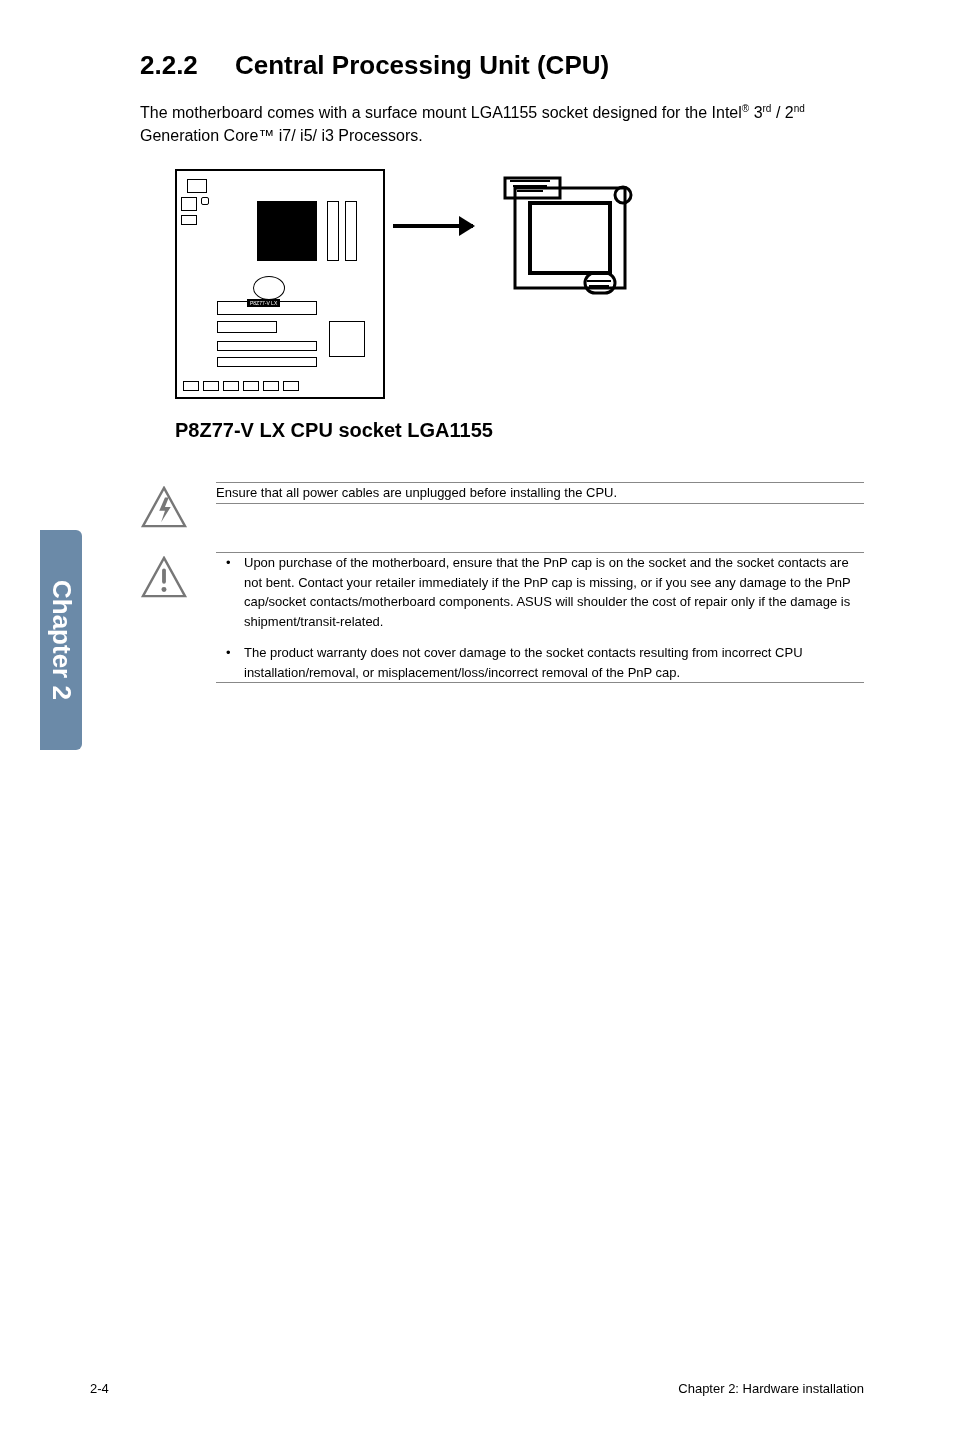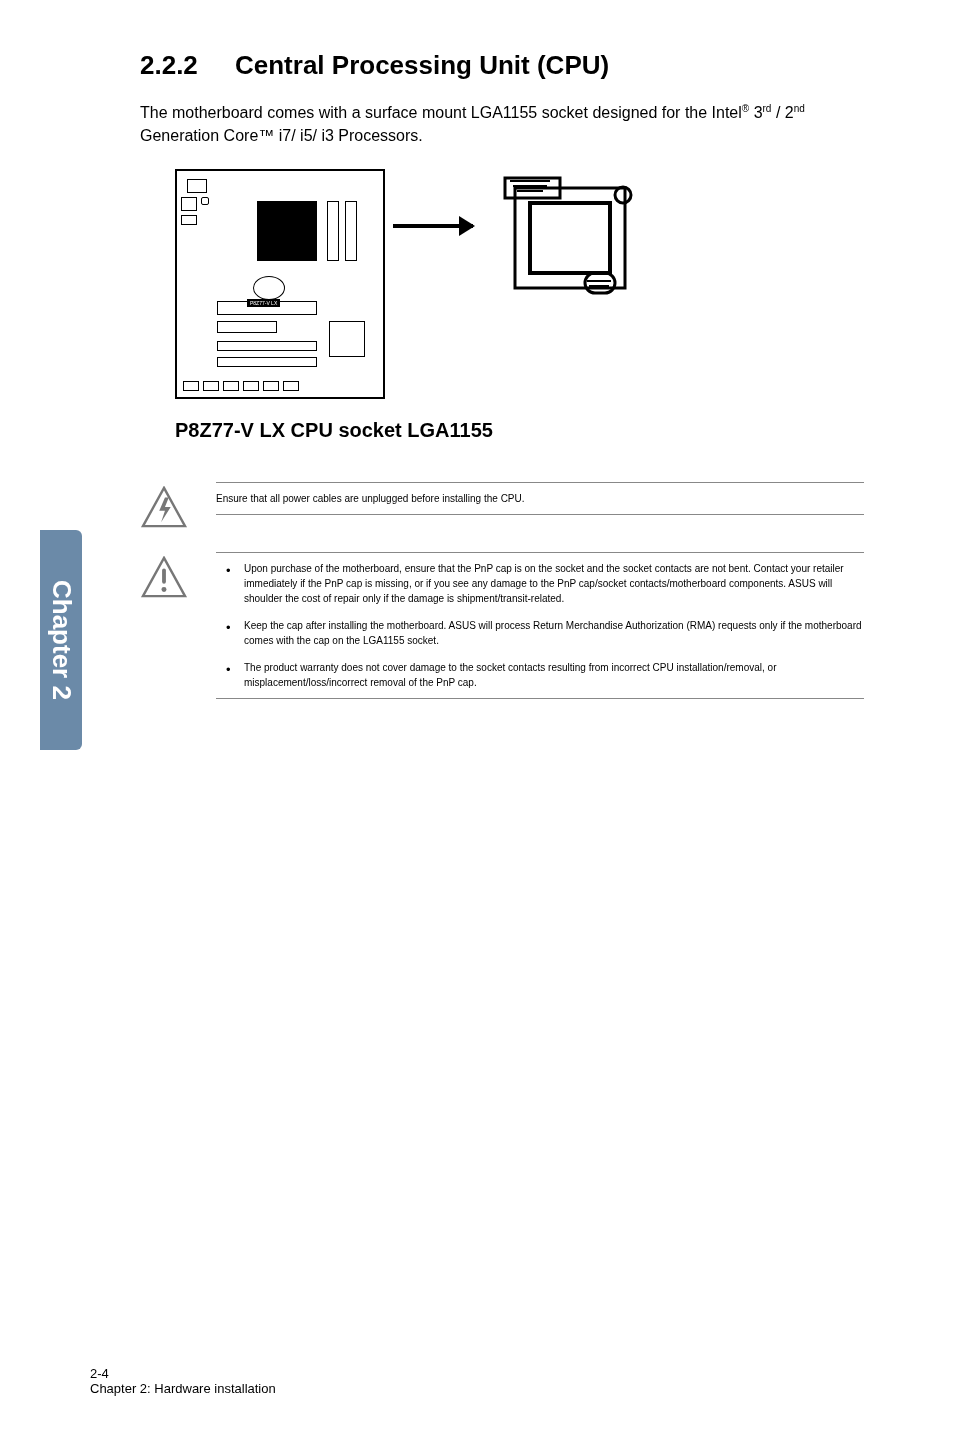--- a/index.html
+++ b/index.html
@@ -98,25 +98,25 @@
     display: flex;
     margin-left: 0px;
     margin-bottom: 18px;
     gap: 28px;
     align-items: flex-start;
   }
   .note-icon { width: 48px; flex: 0 0 48px; padding-top:4px; }
   .note-icon svg { width: 48px; height: 44px; }
   .note-body {
     flex: 1;
-    font-size: 10px;
+    font-size: 13px;
     line-height: 1.5;
     border-top: 1px solid #888;
     border-bottom: 1px solid #888;
-    padding: 8px 0;
+    padding: 0 0;
   }
   .bullets { list-style: none; }
   .bullets li {
     position: relative;
     padding-left: 28px;
     margin-bottom: 12px;
   }
   .bullets li::before {
     content: "•";
     position: absolute;
@@ -125,21 +125,20 @@
   }
   .bullets li:last-child { margin-bottom: 0; }
   .footer {
     position: absolute;
     bottom: 42px;
     left: 90px; right: 90px;
     display: flex;
     justify-content: space-between;
     font-size: 13px;
     border-top: none;
-    flex-direction: column;
   }
 </style>
 </head>
 <body>
 
 <div class="heading">
   <span class="num">2.2.2</span><span>Central Processing Unit (CPU)</span>
 </div>
 
 <p class="intro">
@@ -198,21 +197,20 @@
   <div class="note-icon">
     <svg viewBox="0 0 50 46">
       <polygon points="25,2 47,42 3,42" fill="none" stroke="#777" stroke-width="2.5"></polygon>
       <rect x="23" y="13" width="4" height="16" rx="2" fill="#777"></rect>
       <circle cx="25" cy="35" r="2.6" fill="#777"></circle>
     </svg>
   </div>
   <div class="note-body">
     <ul class="bullets">
       <li>Upon purchase of the motherboard, ensure that the PnP cap is on the socket and the socket contacts are not bent. Contact your retailer immediately if the PnP cap is missing, or if you see any damage to the PnP cap/socket contacts/motherboard components. ASUS will shoulder the cost of repair only if the damage is shipment/transit-related.</li>
-      <li>Keep the cap after installing the motherboard. ASUS will process Return Merchandise Authorization (RMA) requests only if the motherboard comes with the cap on the LGA1155 socket.</li>
       <li>The product warranty does not cover damage to the socket contacts resulting from incorrect CPU installation/removal, or misplacement/loss/incorrect removal of the PnP cap.</li>
     </ul>
   </div>
 </div>
 
 <div class="footer">
   <span>2-4</span>
   <span>Chapter 2: Hardware installation</span>
 </div>
 

